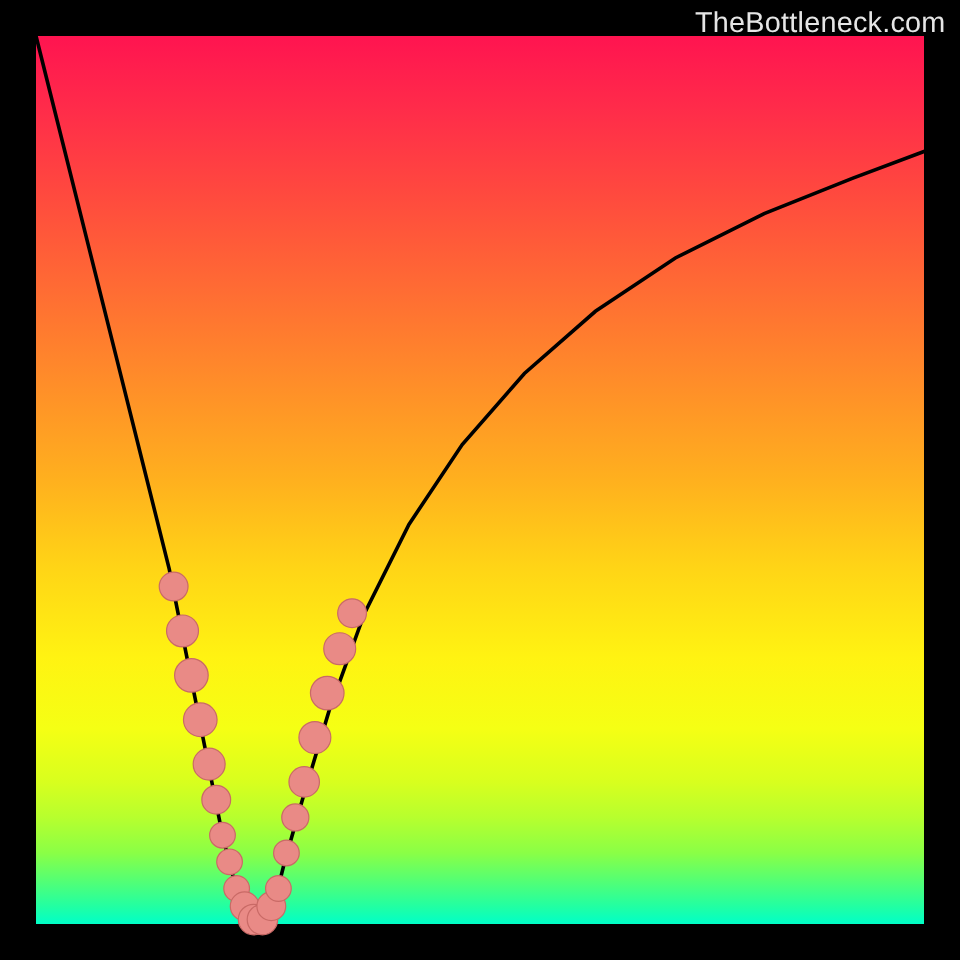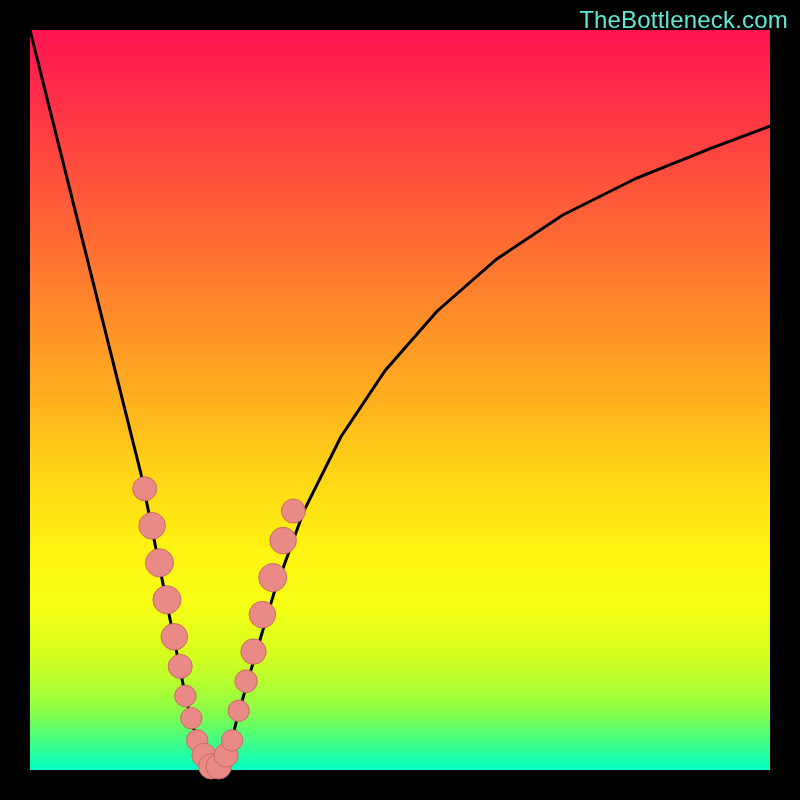--- a/index.html
+++ b/index.html
@@ -32,21 +32,21 @@
       #8aff46 92%,
       #56ff72 95%,
       #22ffa2 98%,
       #00ffc8 100%
     );
   }
   .watermark {
     position: absolute;
     top: 6px;
     right: 12px;
-    color: #5eead4;
+    color: #e5e5e5;
     font-size: 24px;
     font-weight: 500;
     letter-spacing: 0.2px;
     z-index: 5;
   }
   svg.plot {
     position: absolute;
     left: 0;
     top: 0;
     width: 740px;

